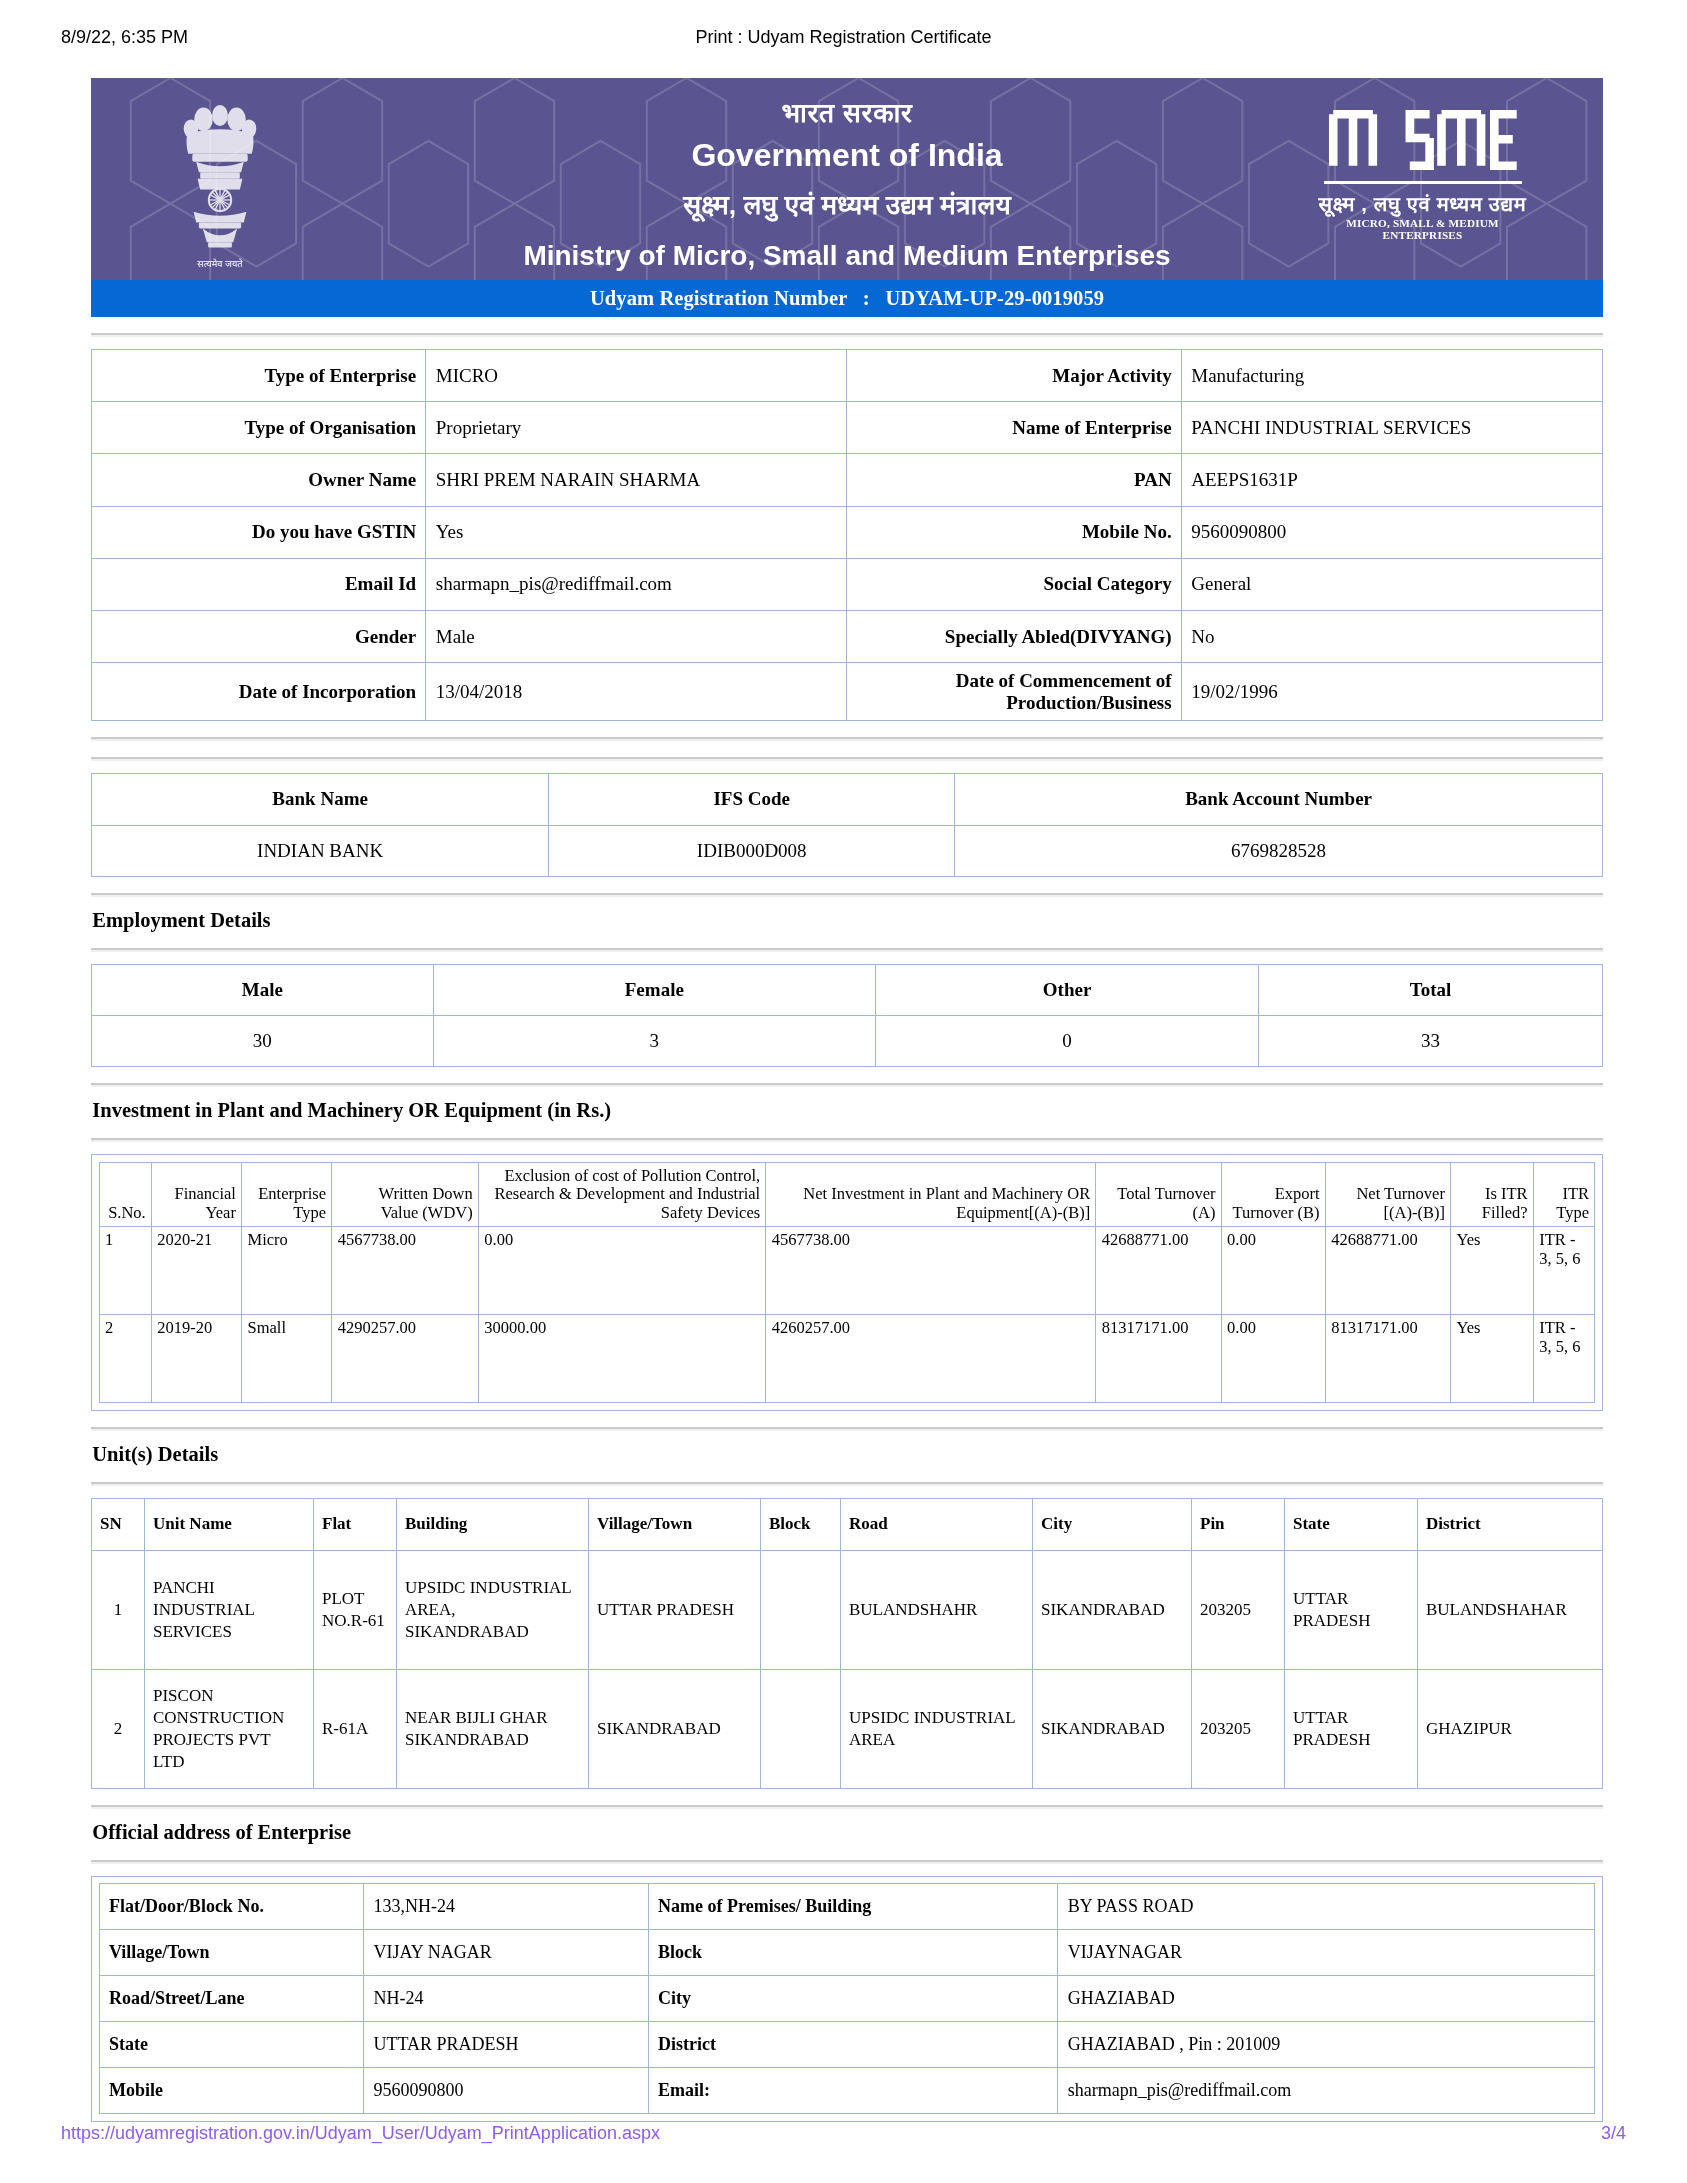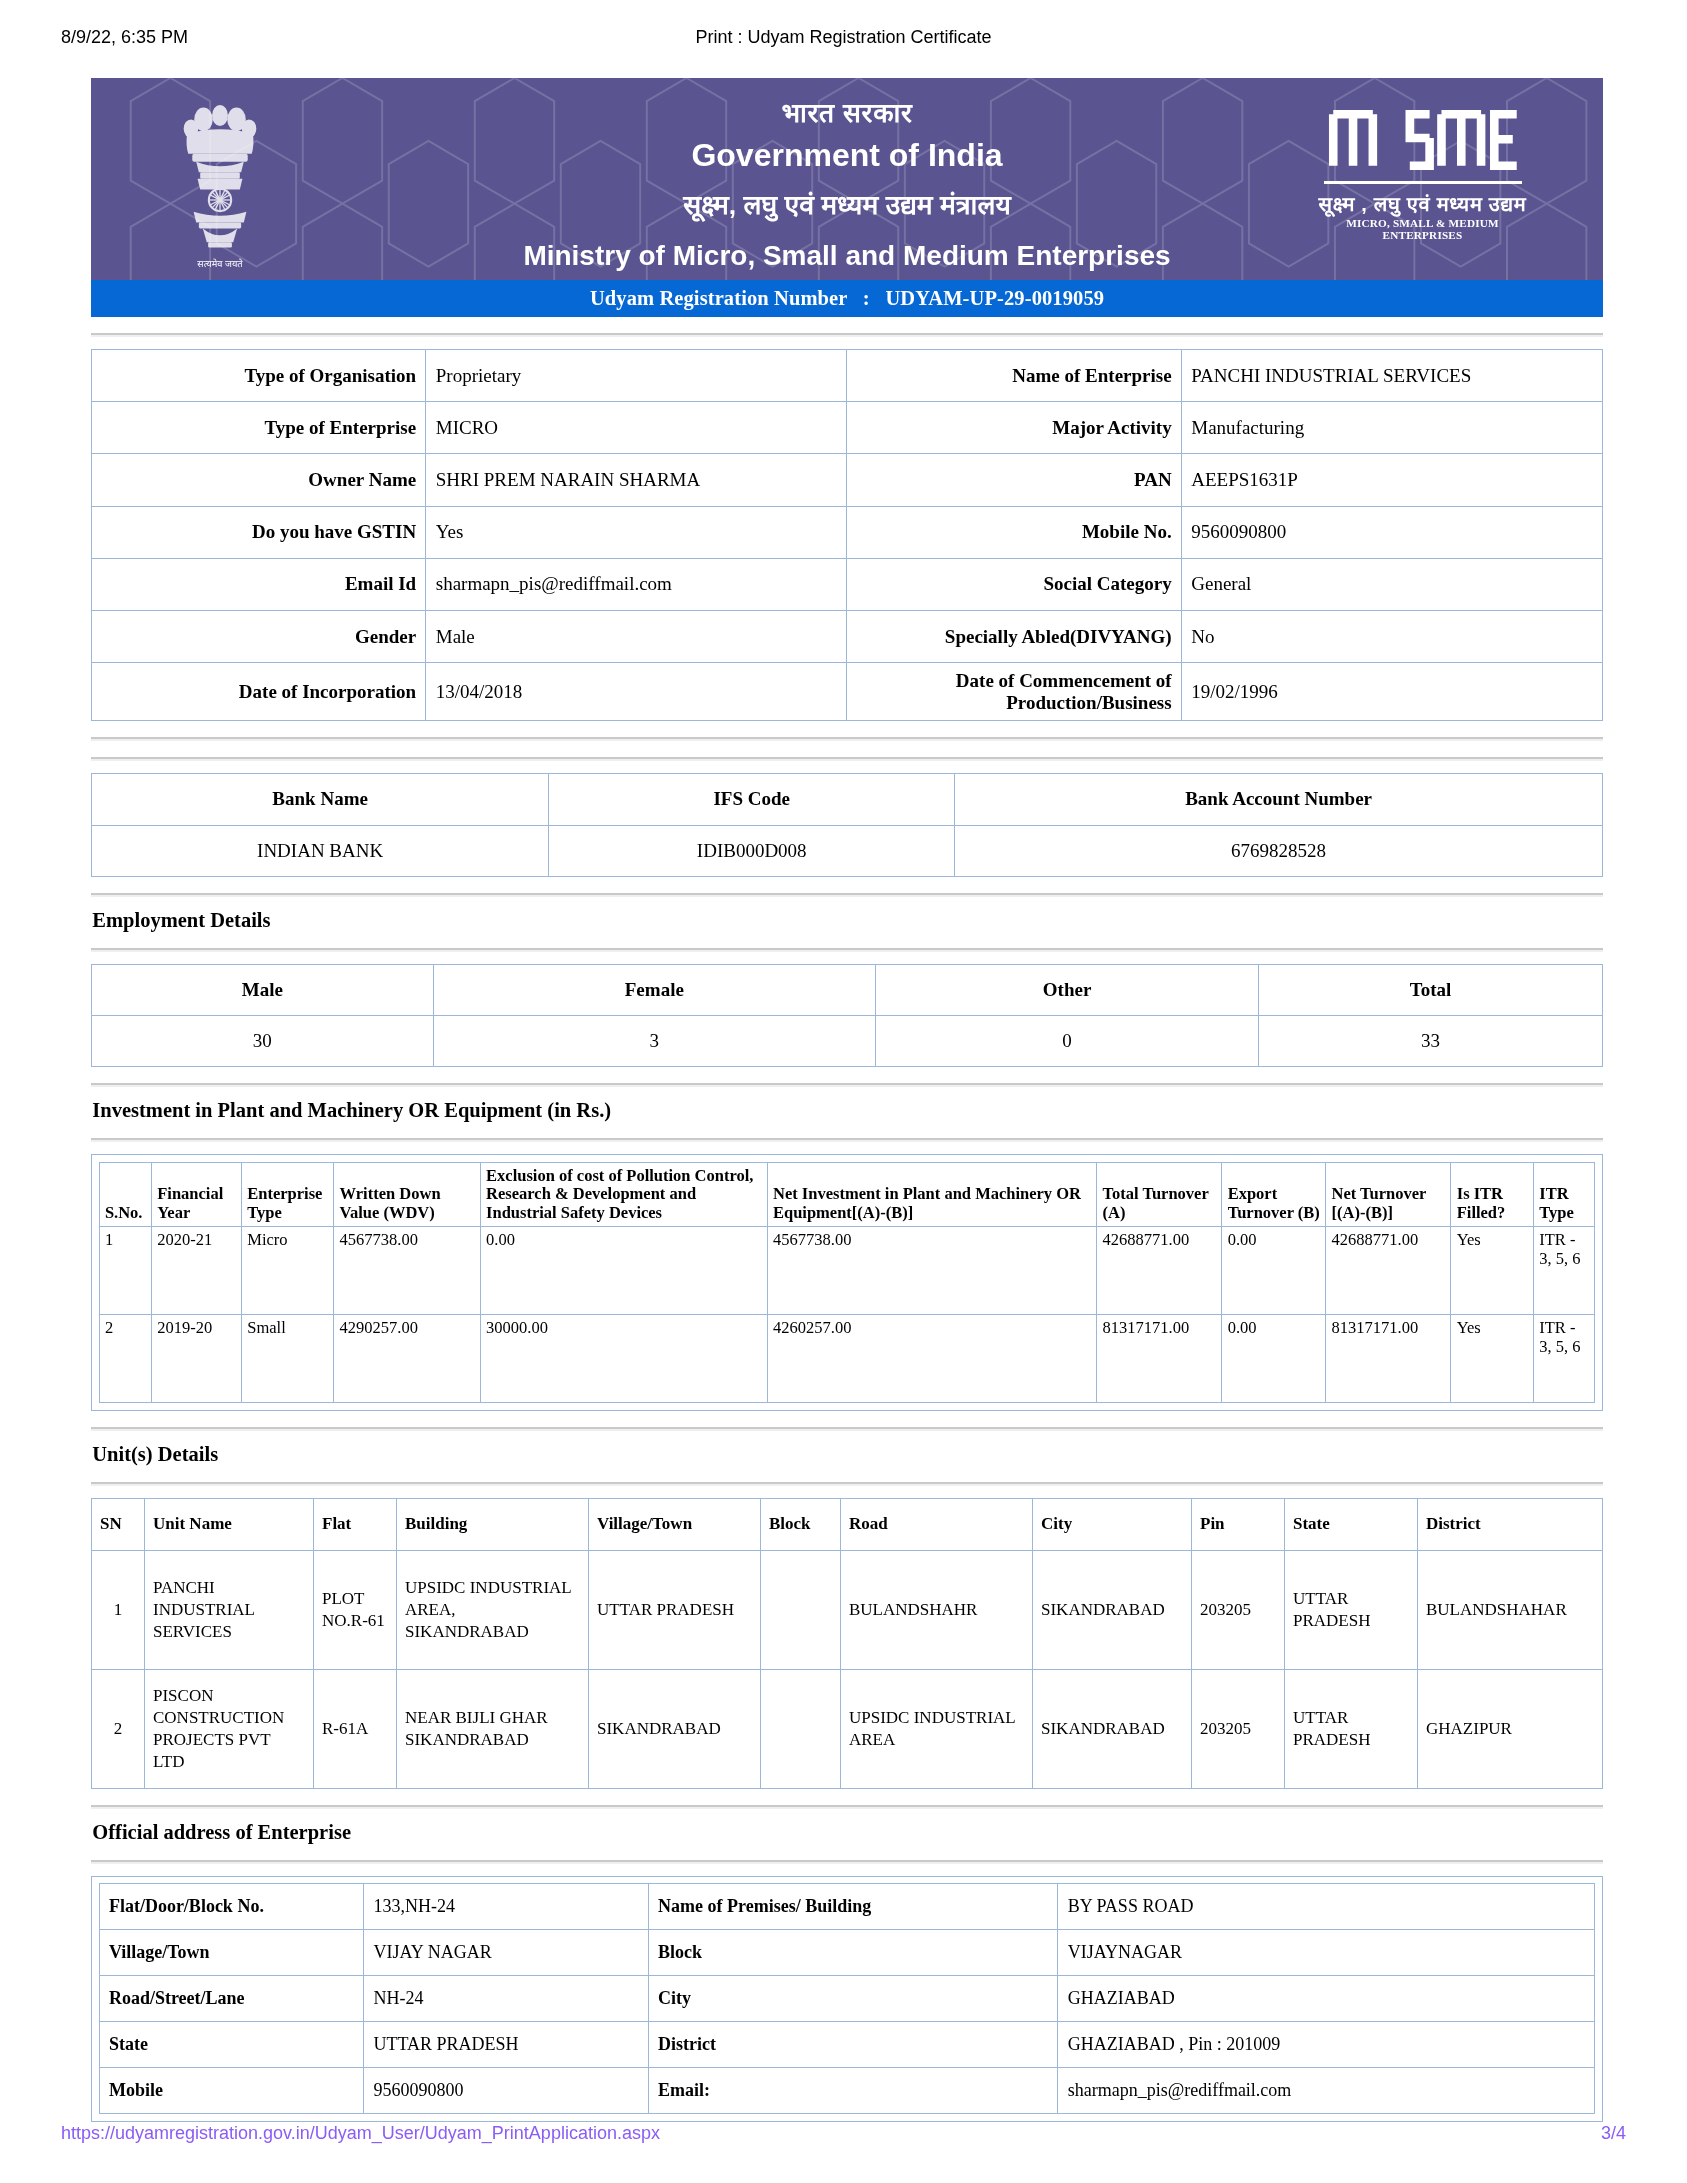--- a/index.html
+++ b/index.html
@@ -203,22 +203,22 @@
   .tbl-inv {
     font-size: 16.5px;
     border: 1.3px solid #9cb7d8;
   }
   .tbl-inv th, .tbl-inv td {
     border: 1.3px solid #9cb7d8;
     vertical-align: top;
     padding: 4px 5.3px;
   }
   .tbl-inv th {
-    text-align: left;
-    font-weight: bold;
+    text-align: right;
+    font-weight: normal;
     vertical-align: bottom;
     line-height: 1.12;
   }
   .tbl-inv td { height: 79px; line-height: 1.15; }
 
   
   .tbl-unit {
     font-size: 17px;
     border: 1.3px solid #9cb7d8;
   }
@@ -353,30 +353,30 @@
     <span>Udyam Registration Number</span>
     &nbsp;&nbsp;<span>:</span>&nbsp;&nbsp;
     <span>UDYAM-UP-29-0019059</span>
   </div>
 
   <hr class="hr-groove">
 
   <table class="tbl-outer tbl-main">
     <tbody>
       <tr>
+        <td class="lbl">Type of Enterprise</td>
+        <td class="val">MICRO</td>
+        <td class="lbl">Major Activity</td>
+        <td class="val">Manufacturing</td>
+      </tr>
+      <tr>
         <td class="lbl">Type of Organisation</td>
         <td class="val">Proprietary</td>
         <td class="lbl">Name of Enterprise</td>
         <td class="val">PANCHI INDUSTRIAL SERVICES</td>
-      </tr>
-      <tr>
-        <td class="lbl">Type of Enterprise</td>
-        <td class="val">MICRO</td>
-        <td class="lbl">Major Activity</td>
-        <td class="val">Manufacturing</td>
       </tr>
       <tr>
         <td class="lbl">Owner Name</td>
         <td class="val">SHRI PREM NARAIN SHARMA</td>
         <td class="lbl">PAN</td>
         <td class="val">AEEPS1631P</td>
       </tr>
       <tr>
         <td class="lbl">Do you have GSTIN</td>
         <td class="val">Yes</td>

